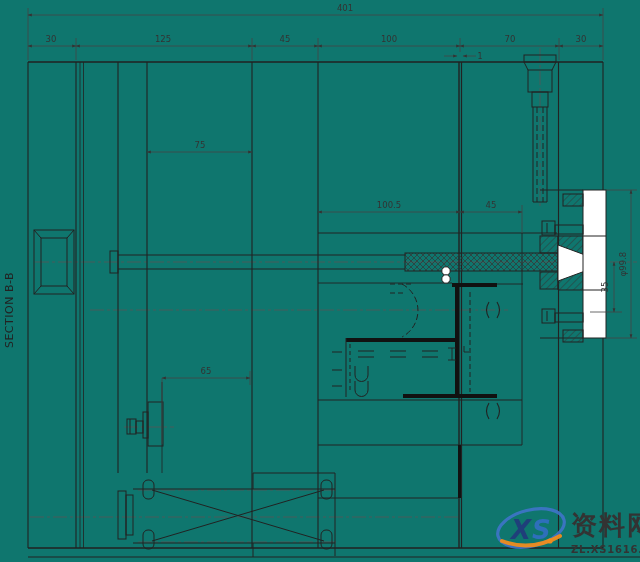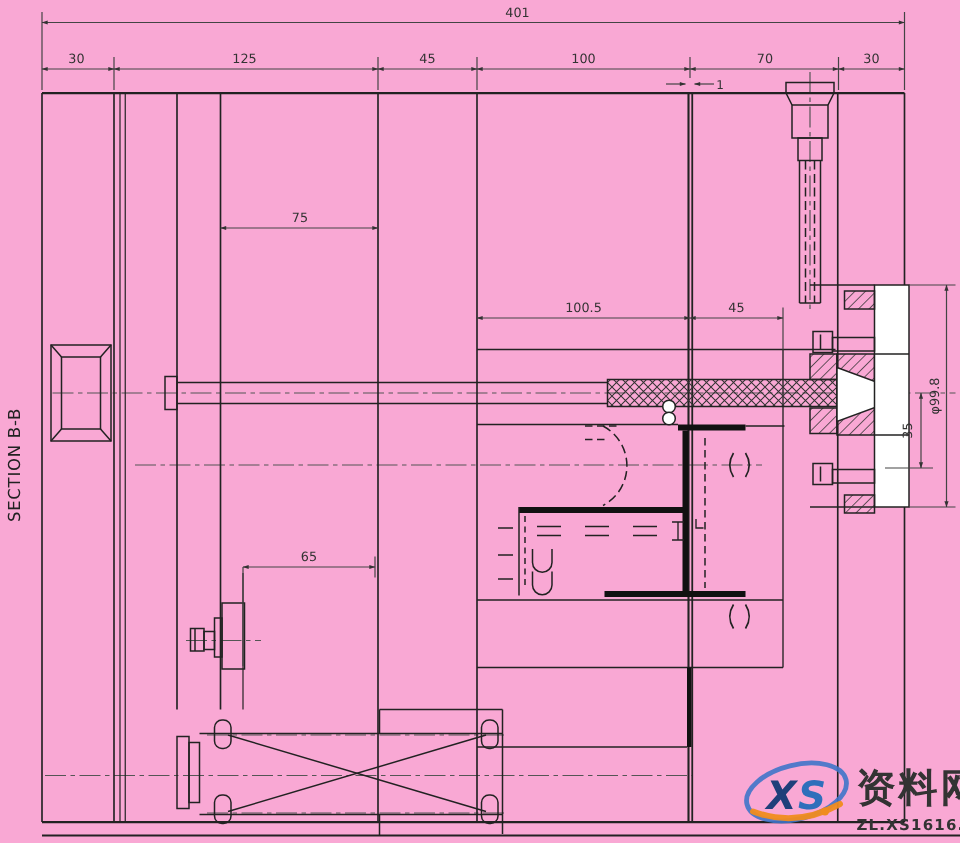--- a/index.html
+++ b/index.html
@@ -1,16 +1,16 @@
 <!DOCTYPE html>
 <html><head>
 <meta charset="utf-8">
 <style>
   html,body{margin:0;padding:0;background:#fff;}
-  .page{width:640px;height:562px;position:relative;background:#f9a8d4;overflow:hidden;}
+  .page{width:640px;height:562px;position:relative;background:#0f766e;overflow:hidden;}
   svg{display:block;font-family:"DejaVu Sans",sans-serif;}
   text{fill:#333;}
   .dim{font-size:8.5px;}
   .dim-sm{font-size:8px;}
   .seclbl{font-size:11px;letter-spacing:.5px;fill:#222;}
   .wm-name{font-size:26px;font-weight:bold;letter-spacing:2px;}
   .wm-url{font-size:10px;font-weight:bold;letter-spacing:.8px;}
   .wm-xs{font-size:26px;font-style:italic;font-weight:bold;}
 </style>
 </head>

